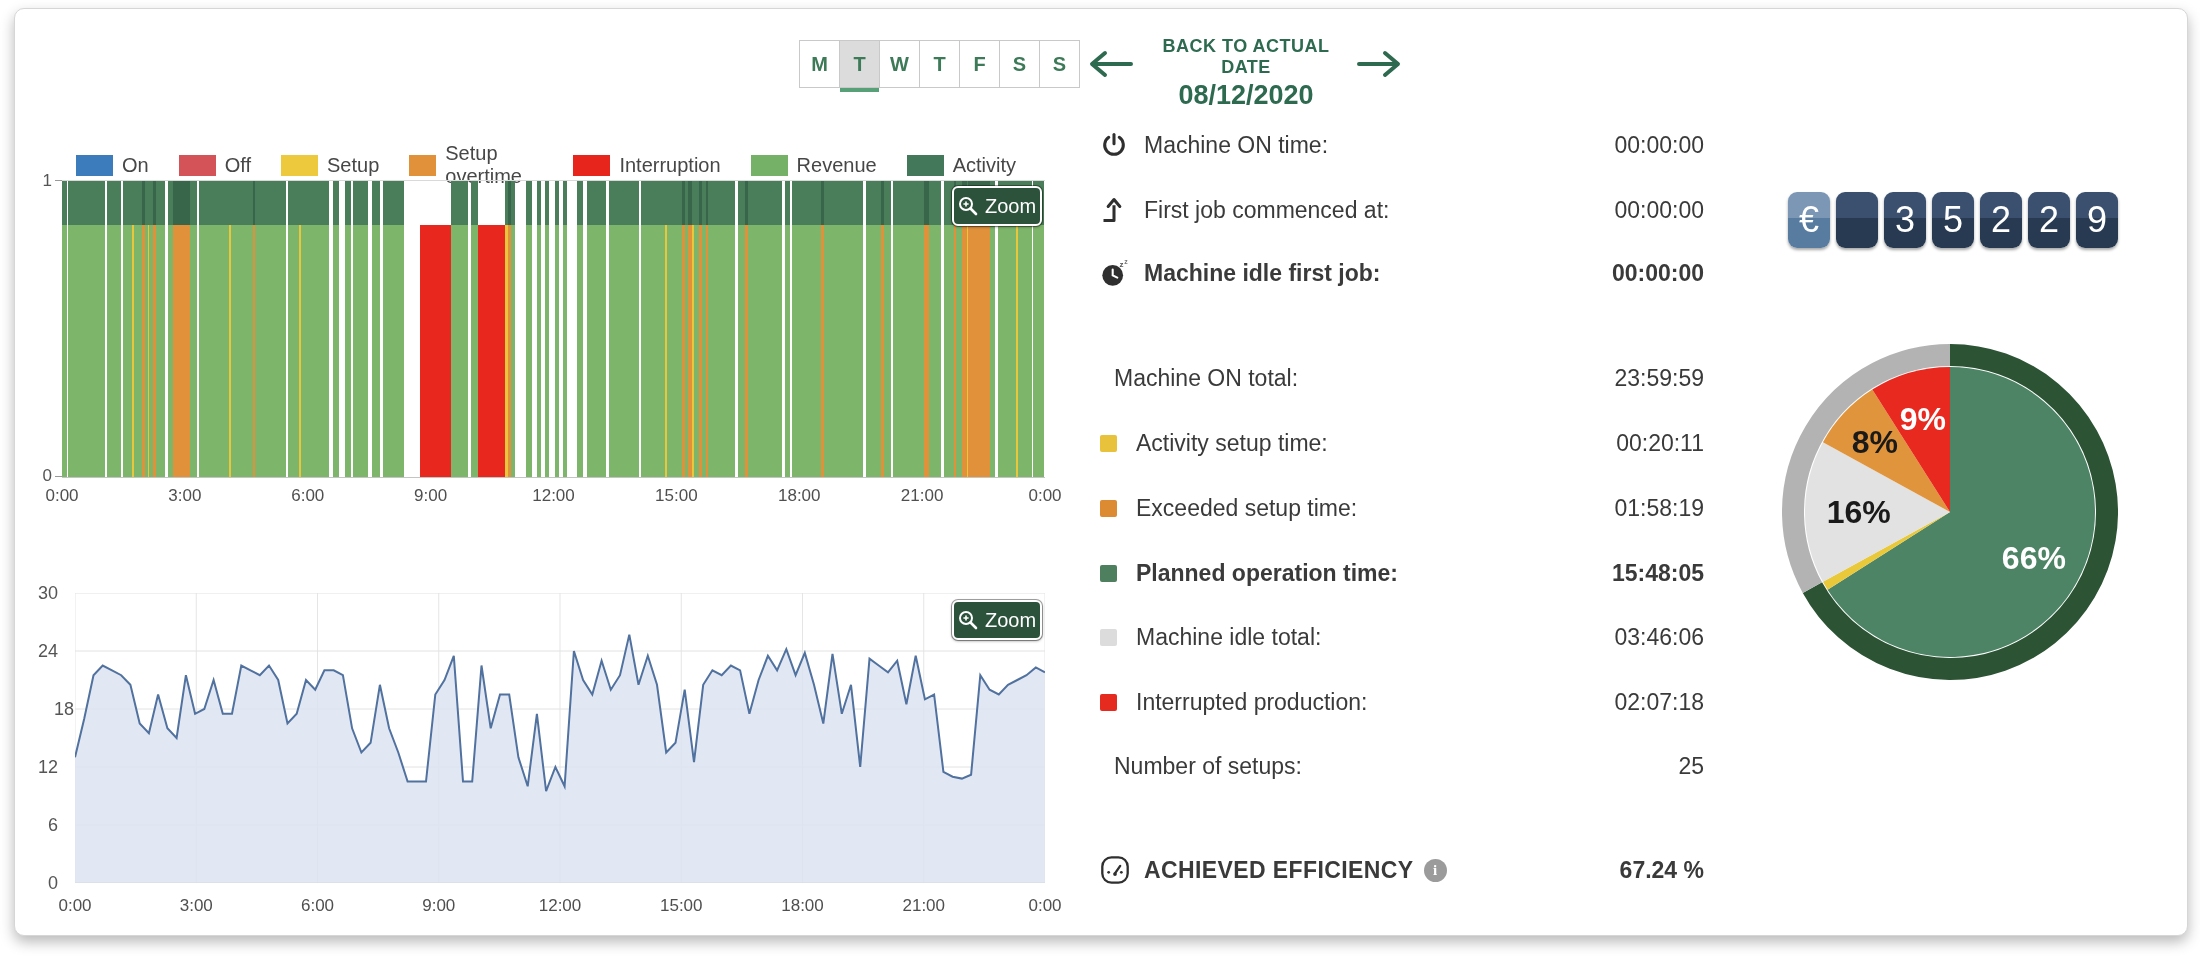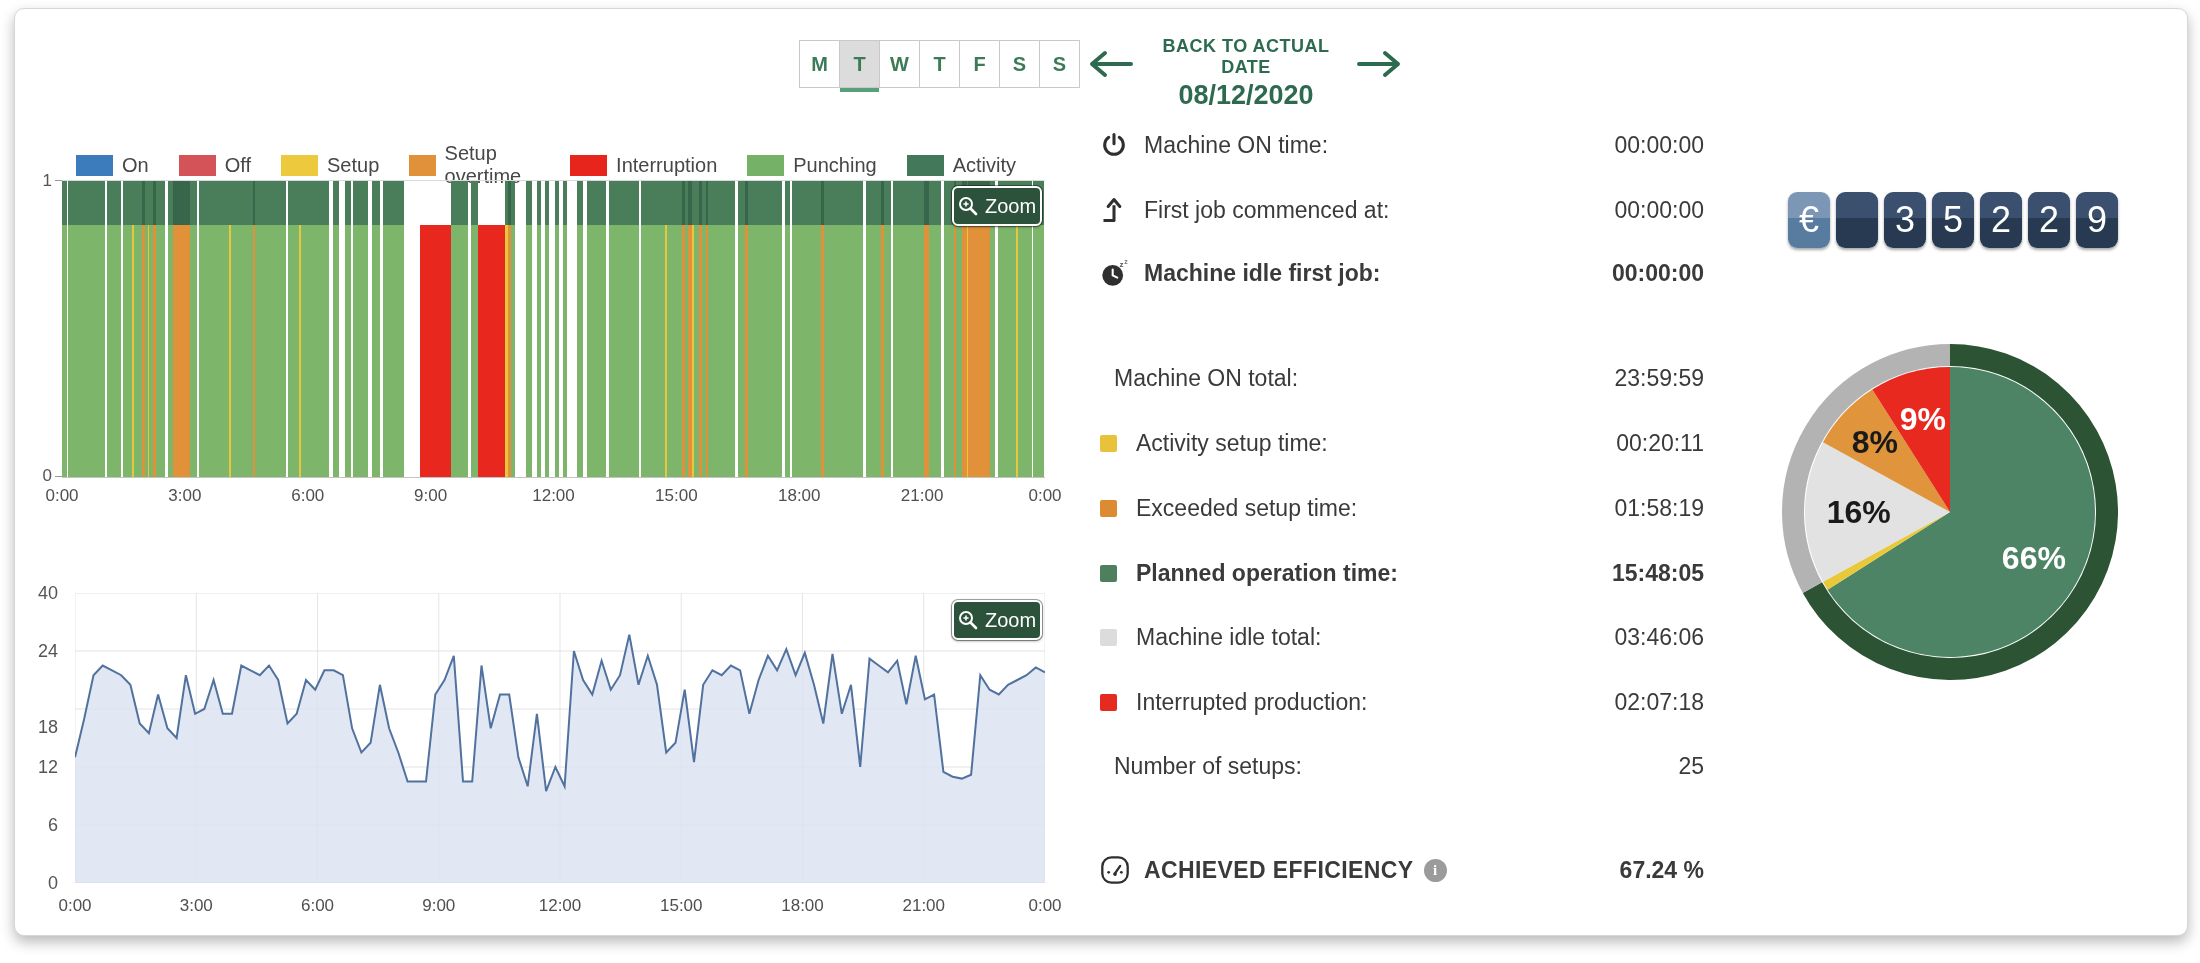--- a/index.html
+++ b/index.html
@@ -107,21 +107,21 @@
       <div class="item">
         <span class="sw" style="background: rgb(224, 145, 58);"></span>
         <span class="lb">Setup overtime</span>
       </div>
       <div class="item">
         <span class="sw" style="background: rgb(232, 37, 29);"></span>
         <span class="lb">Interruption</span>
       </div>
       <div class="item">
         <span class="sw" style="background: rgb(118, 177, 104);"></span>
-        <span class="lb">Punching</span>
+        <span class="lb">Revenue</span>
       </div>
       <div class="item">
         <span class="sw" style="background: rgb(68, 120, 90);"></span>
         <span class="lb">Activity</span>
       </div>
     </div>
   <div class="ylab1" style="left:26px;top:171px;">1</div>
   <div class="ylab1" style="left:26px;top:466px;">0</div>
   <div class="tick1" style="left:55px;top:180px;"></div>
   <div class="tick1" style="left:55px;top:476px;"></div>
@@ -363,23 +363,23 @@
       <span style="left: 25%;">6:00</span>
       <span style="left: 37.5%;">9:00</span>
       <span style="left: 50%;">12:00</span>
       <span style="left: 62.5%;">15:00</span>
       <span style="left: 75%;">18:00</span>
       <span style="left: 87.5%;">21:00</span>
       <span style="left: 100%;">0:00</span>
     </div>
 
   <div id="energyYLabels">
-      <div class="ylab2" style="left: 24px; top: 583px;">40</div>
+      <div class="ylab2" style="left: 24px; top: 583px;">30</div>
       <div class="ylab2" style="left: 24px; top: 641px;">24</div>
-      <div class="ylab2" style="left: 24px; top: 699px; margin-top: 18px;">18</div>
+      <div class="ylab2" style="left: 40px; top: 699px;">18</div>
       <div class="ylab2" style="left: 24px; top: 757px;">12</div>
       <div class="ylab2" style="left: 24px; top: 815px;">6</div>
       <div class="ylab2" style="left: 24px; top: 873px;">0</div>
     </div>
   <div class="plot2">
     <svg id="energySvg" width="970" height="290" viewBox="0 0 970 290" preserveAspectRatio="none">
         <line x1="0" y1="0" x2="0" y2="290" stroke="#e5e5e5" stroke-width="1"></line>
         <line x1="121.25" y1="0" x2="121.25" y2="290" stroke="#e5e5e5" stroke-width="1"></line>
         <line x1="242.5" y1="0" x2="242.5" y2="290" stroke="#e5e5e5" stroke-width="1"></line>
         <line x1="363.75" y1="0" x2="363.75" y2="290" stroke="#e5e5e5" stroke-width="1"></line>

